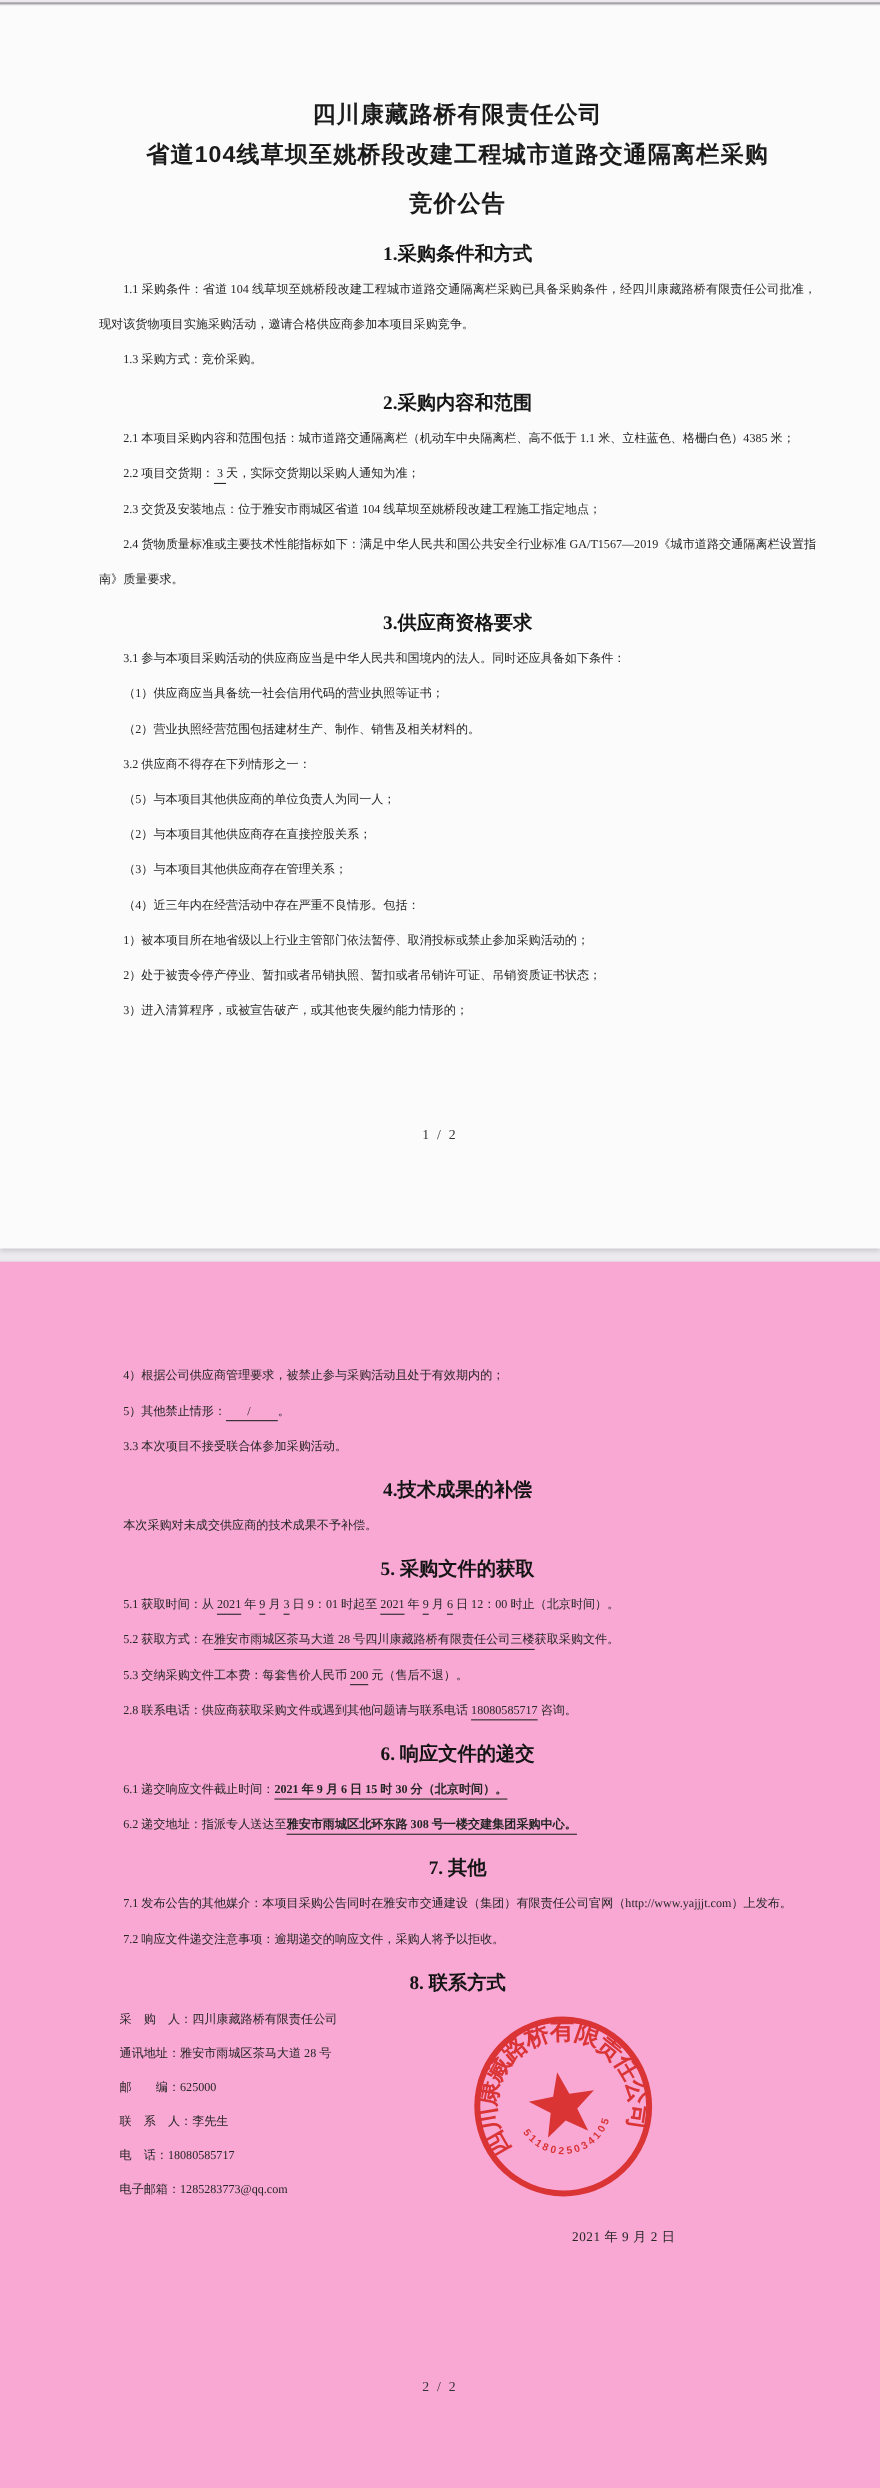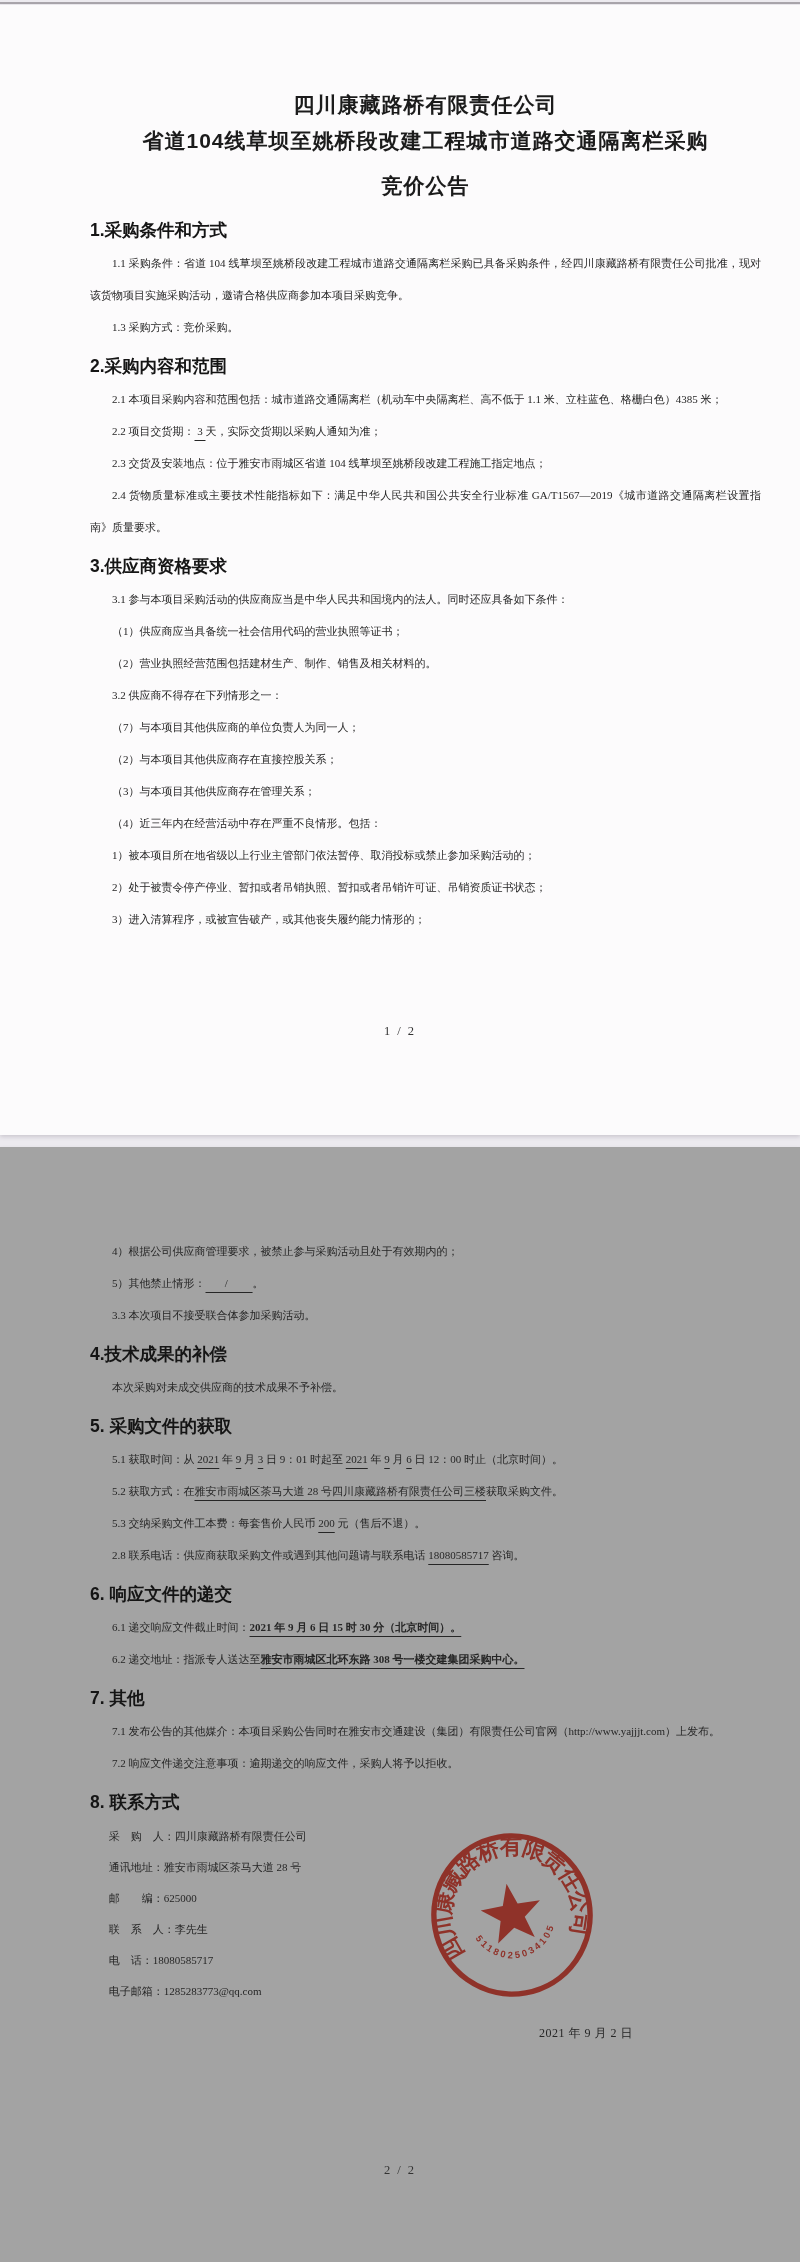--- a/index.html
+++ b/index.html
@@ -8,33 +8,33 @@
     background:#eceaef;
     font-family:"Liberation Serif","DejaVu Serif",serif;
     color:#262626;
   }
   .topline{position:absolute;top:2px;left:0;width:100%;height:2px;background:#a9a5ab;}
   .page{
     position:absolute;left:0;width:800px;overflow:hidden;
     background:#fcfbfc;box-shadow:0 2px 4px rgba(60,50,70,.18);
   }
   #p1{top:5px;height:1130px;}
-  #p2{top:1147px;height:1115px;background:#a3a3a3;}
-  .content{padding:0 39px 0 90px;}
+  #p2{top:1147px;height:1115px;background:#f9a8d4;}
+  .content{padding:0 58px 0 90px;}
   #p1 .content{padding-top:82px;}
   #p2 .content{padding-top:88px;}
   p{
     margin:0;font-size:11px;line-height:32px;
     text-align:justify;text-indent:2em;letter-spacing:0;
     word-break:break-all;
   }
   .h{
-    font-family:Liberation Sans, sans-serif;
+    font-family:Liberation Serif, serif;
     font-weight:700;font-size:17.5px;line-height:30px;
-    margin:8px 0 2px;text-indent:0;color:#151515;text-align:left;
+    margin:8px 0 2px;text-indent:0;color:#151515;text-align:center;
   }
   .t{
     font-family:"Liberation Sans","DejaVu Sans",sans-serif;
     font-weight:700;font-size:21px;line-height:36px;
     text-align:center;text-indent:0;color:#1b1b1b;letter-spacing:1px;
   }
   .t3{margin-top:6px;line-height:42px;}
   .useg{text-decoration:underline;text-underline-offset:5px;text-decoration-thickness:1px;}
   .bseg{font-weight:700;}
   .pfoot{
@@ -75,21 +75,21 @@
     <p>2.1 本项目采购内容和范围包括：城市道路交通隔离栏（机动车中央隔离栏、高不低于 1.1 米、立柱蓝色、格栅白色）4385 米；</p>
     <p><span>2.2 项目交货期：</span><span class="useg">&nbsp;3&nbsp;</span><span>天，实际交货期以采购人通知为准；</span></p>
     <p>2.3 交货及安装地点：位于雅安市雨城区省道 104 线草坝至姚桥段改建工程施工指定地点；</p>
     <p>2.4 货物质量标准或主要技术性能指标如下：满足中华人民共和国公共安全行业标准 GA/T1567—2019《城市道路交通隔离栏设置指南》质量要求。</p>
 
     <p class="h">3.供应商资格要求</p>
     <p>3.1 参与本项目采购活动的供应商应当是中华人民共和国境内的法人。同时还应具备如下条件：</p>
     <p>（1）供应商应当具备统一社会信用代码的营业执照等证书；</p>
     <p>（2）营业执照经营范围包括建材生产、制作、销售及相关材料的。</p>
     <p>3.2 供应商不得存在下列情形之一：</p>
-    <p>（7）与本项目其他供应商的单位负责人为同一人；</p>
+    <p>（5）与本项目其他供应商的单位负责人为同一人；</p>
     <p>（2）与本项目其他供应商存在直接控股关系；</p>
     <p>（3）与本项目其他供应商存在管理关系；</p>
     <p>（4）近三年内在经营活动中存在严重不良情形。包括：</p>
     <p>1）被本项目所在地省级以上行业主管部门依法暂停、取消投标或禁止参加采购活动的；</p>
     <p>2）处于被责令停产停业、暂扣或者吊销执照、暂扣或者吊销许可证、吊销资质证书状态；</p>
     <p>3）进入清算程序，或被宣告破产，或其他丧失履约能力情形的；</p>
   </div>
   <p class="pfoot">1 / 2</p>
 </div>
 

